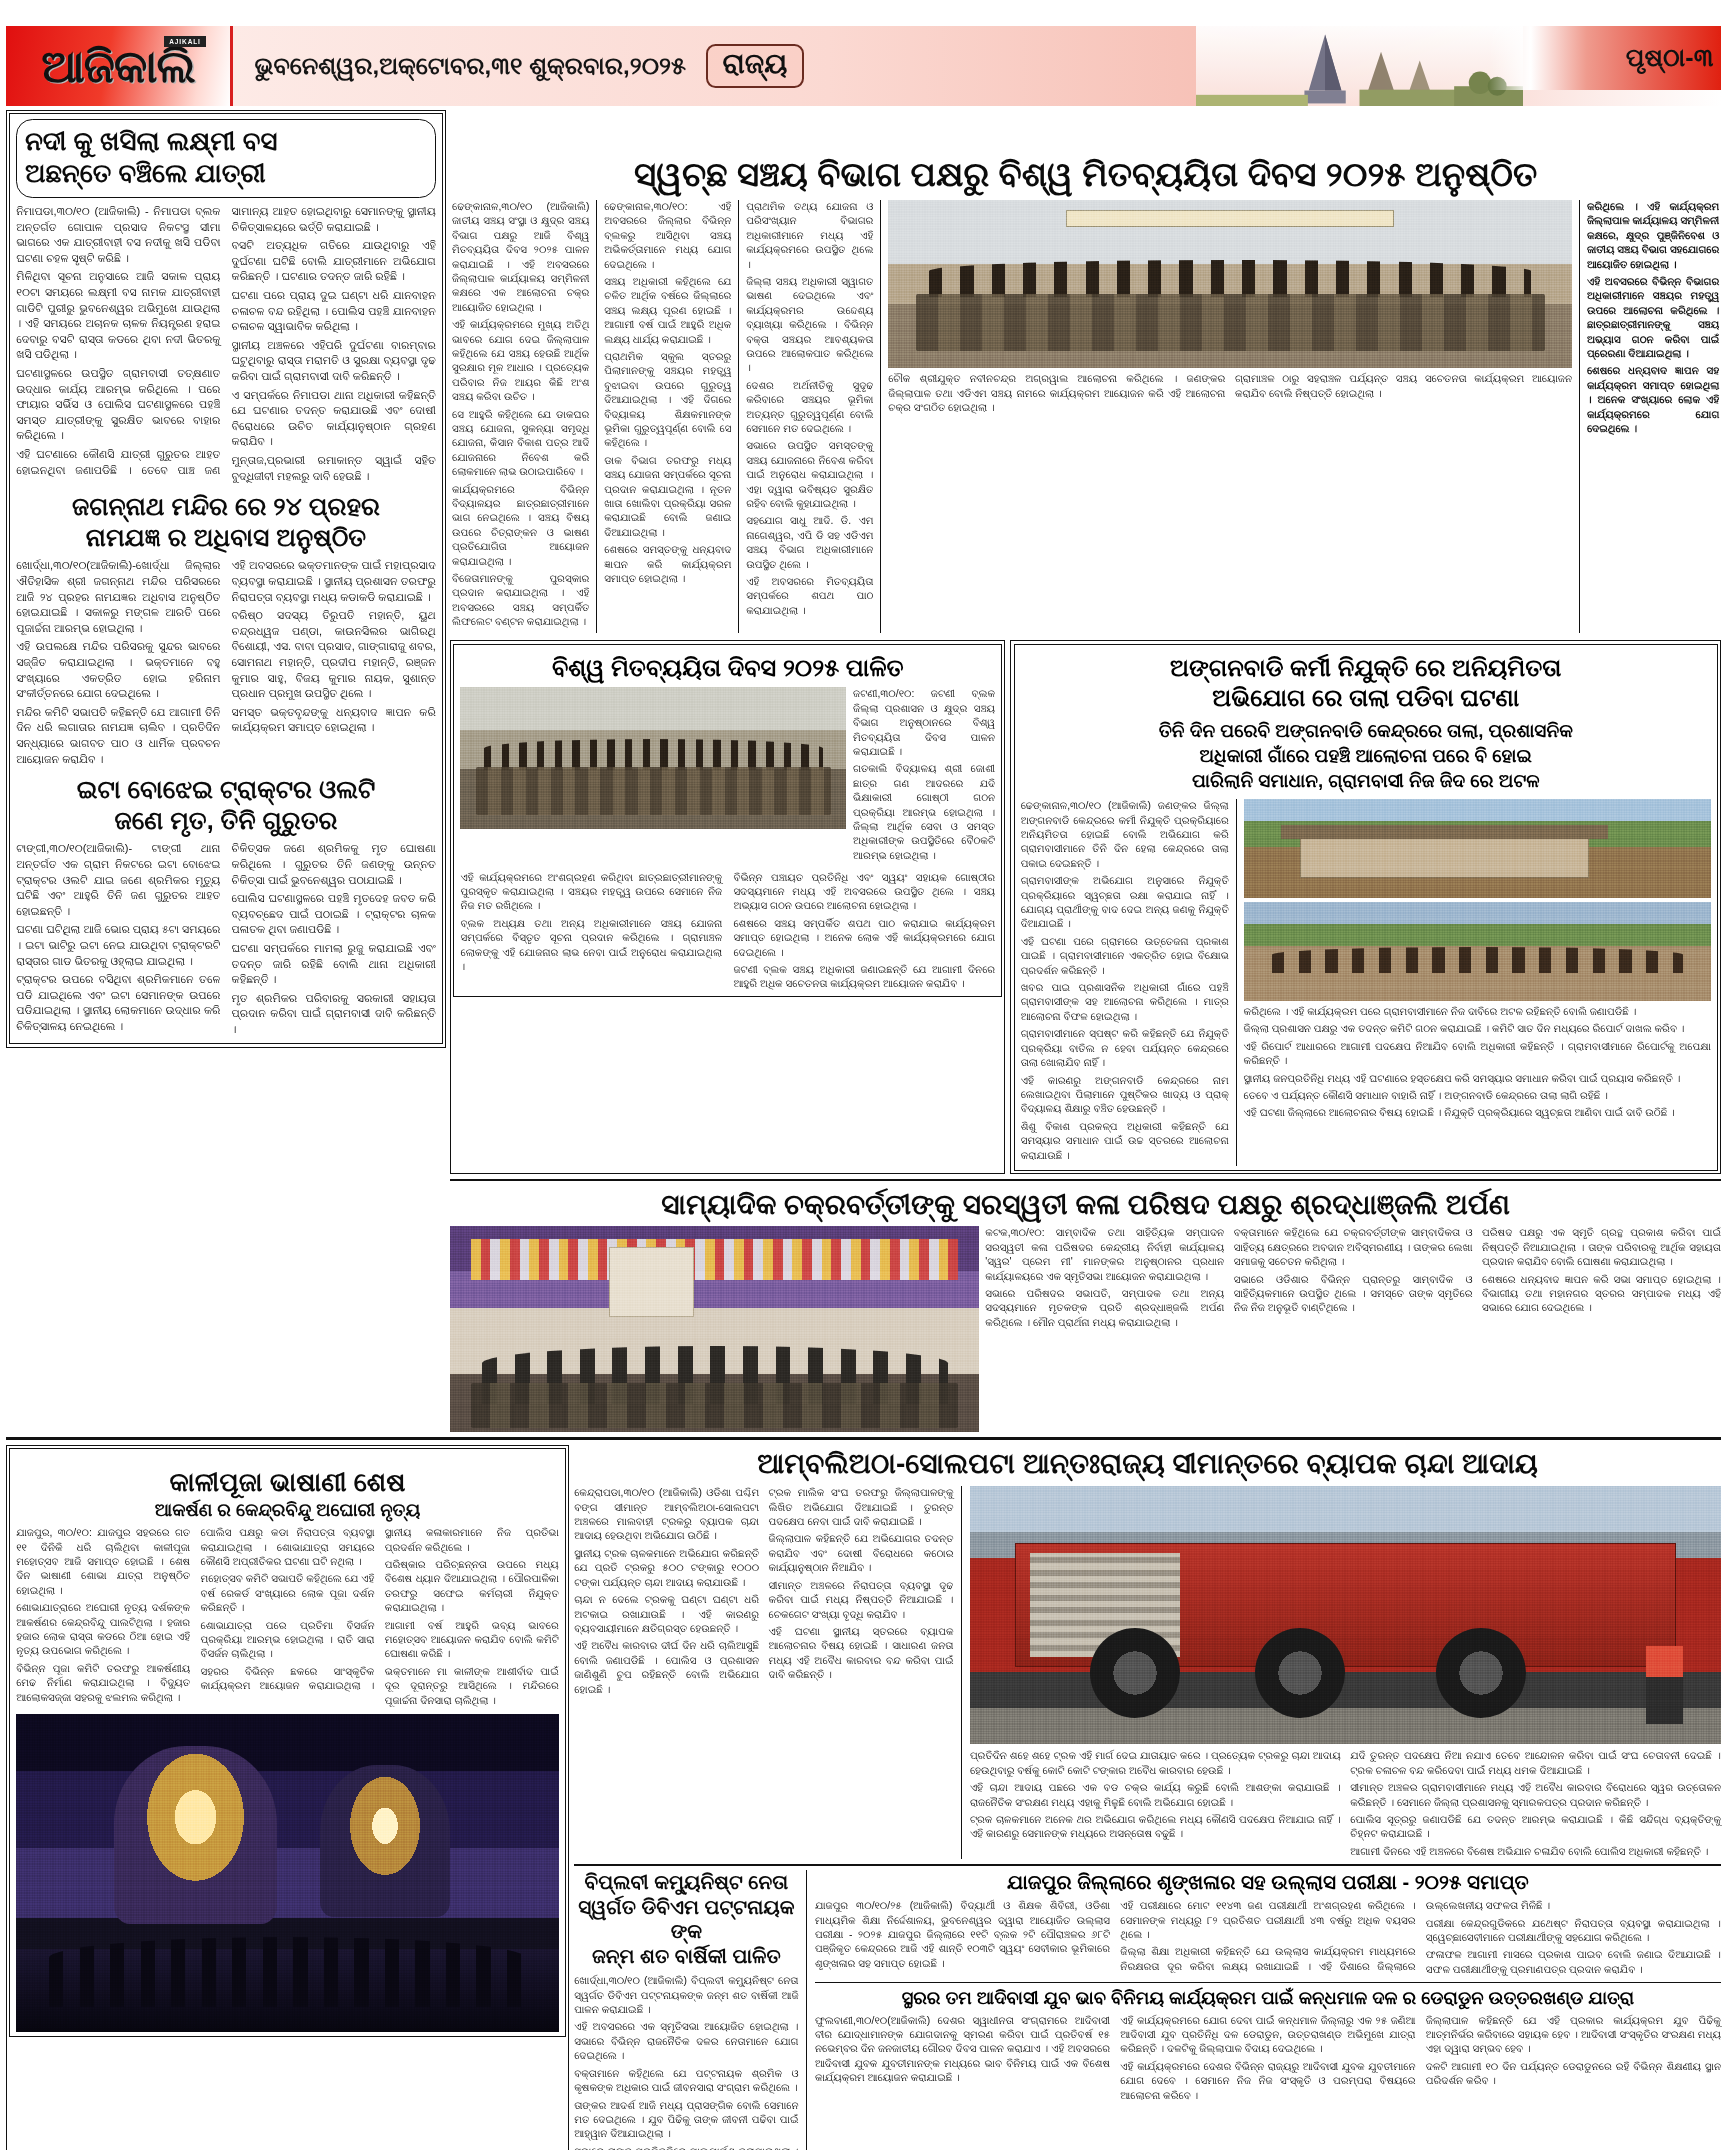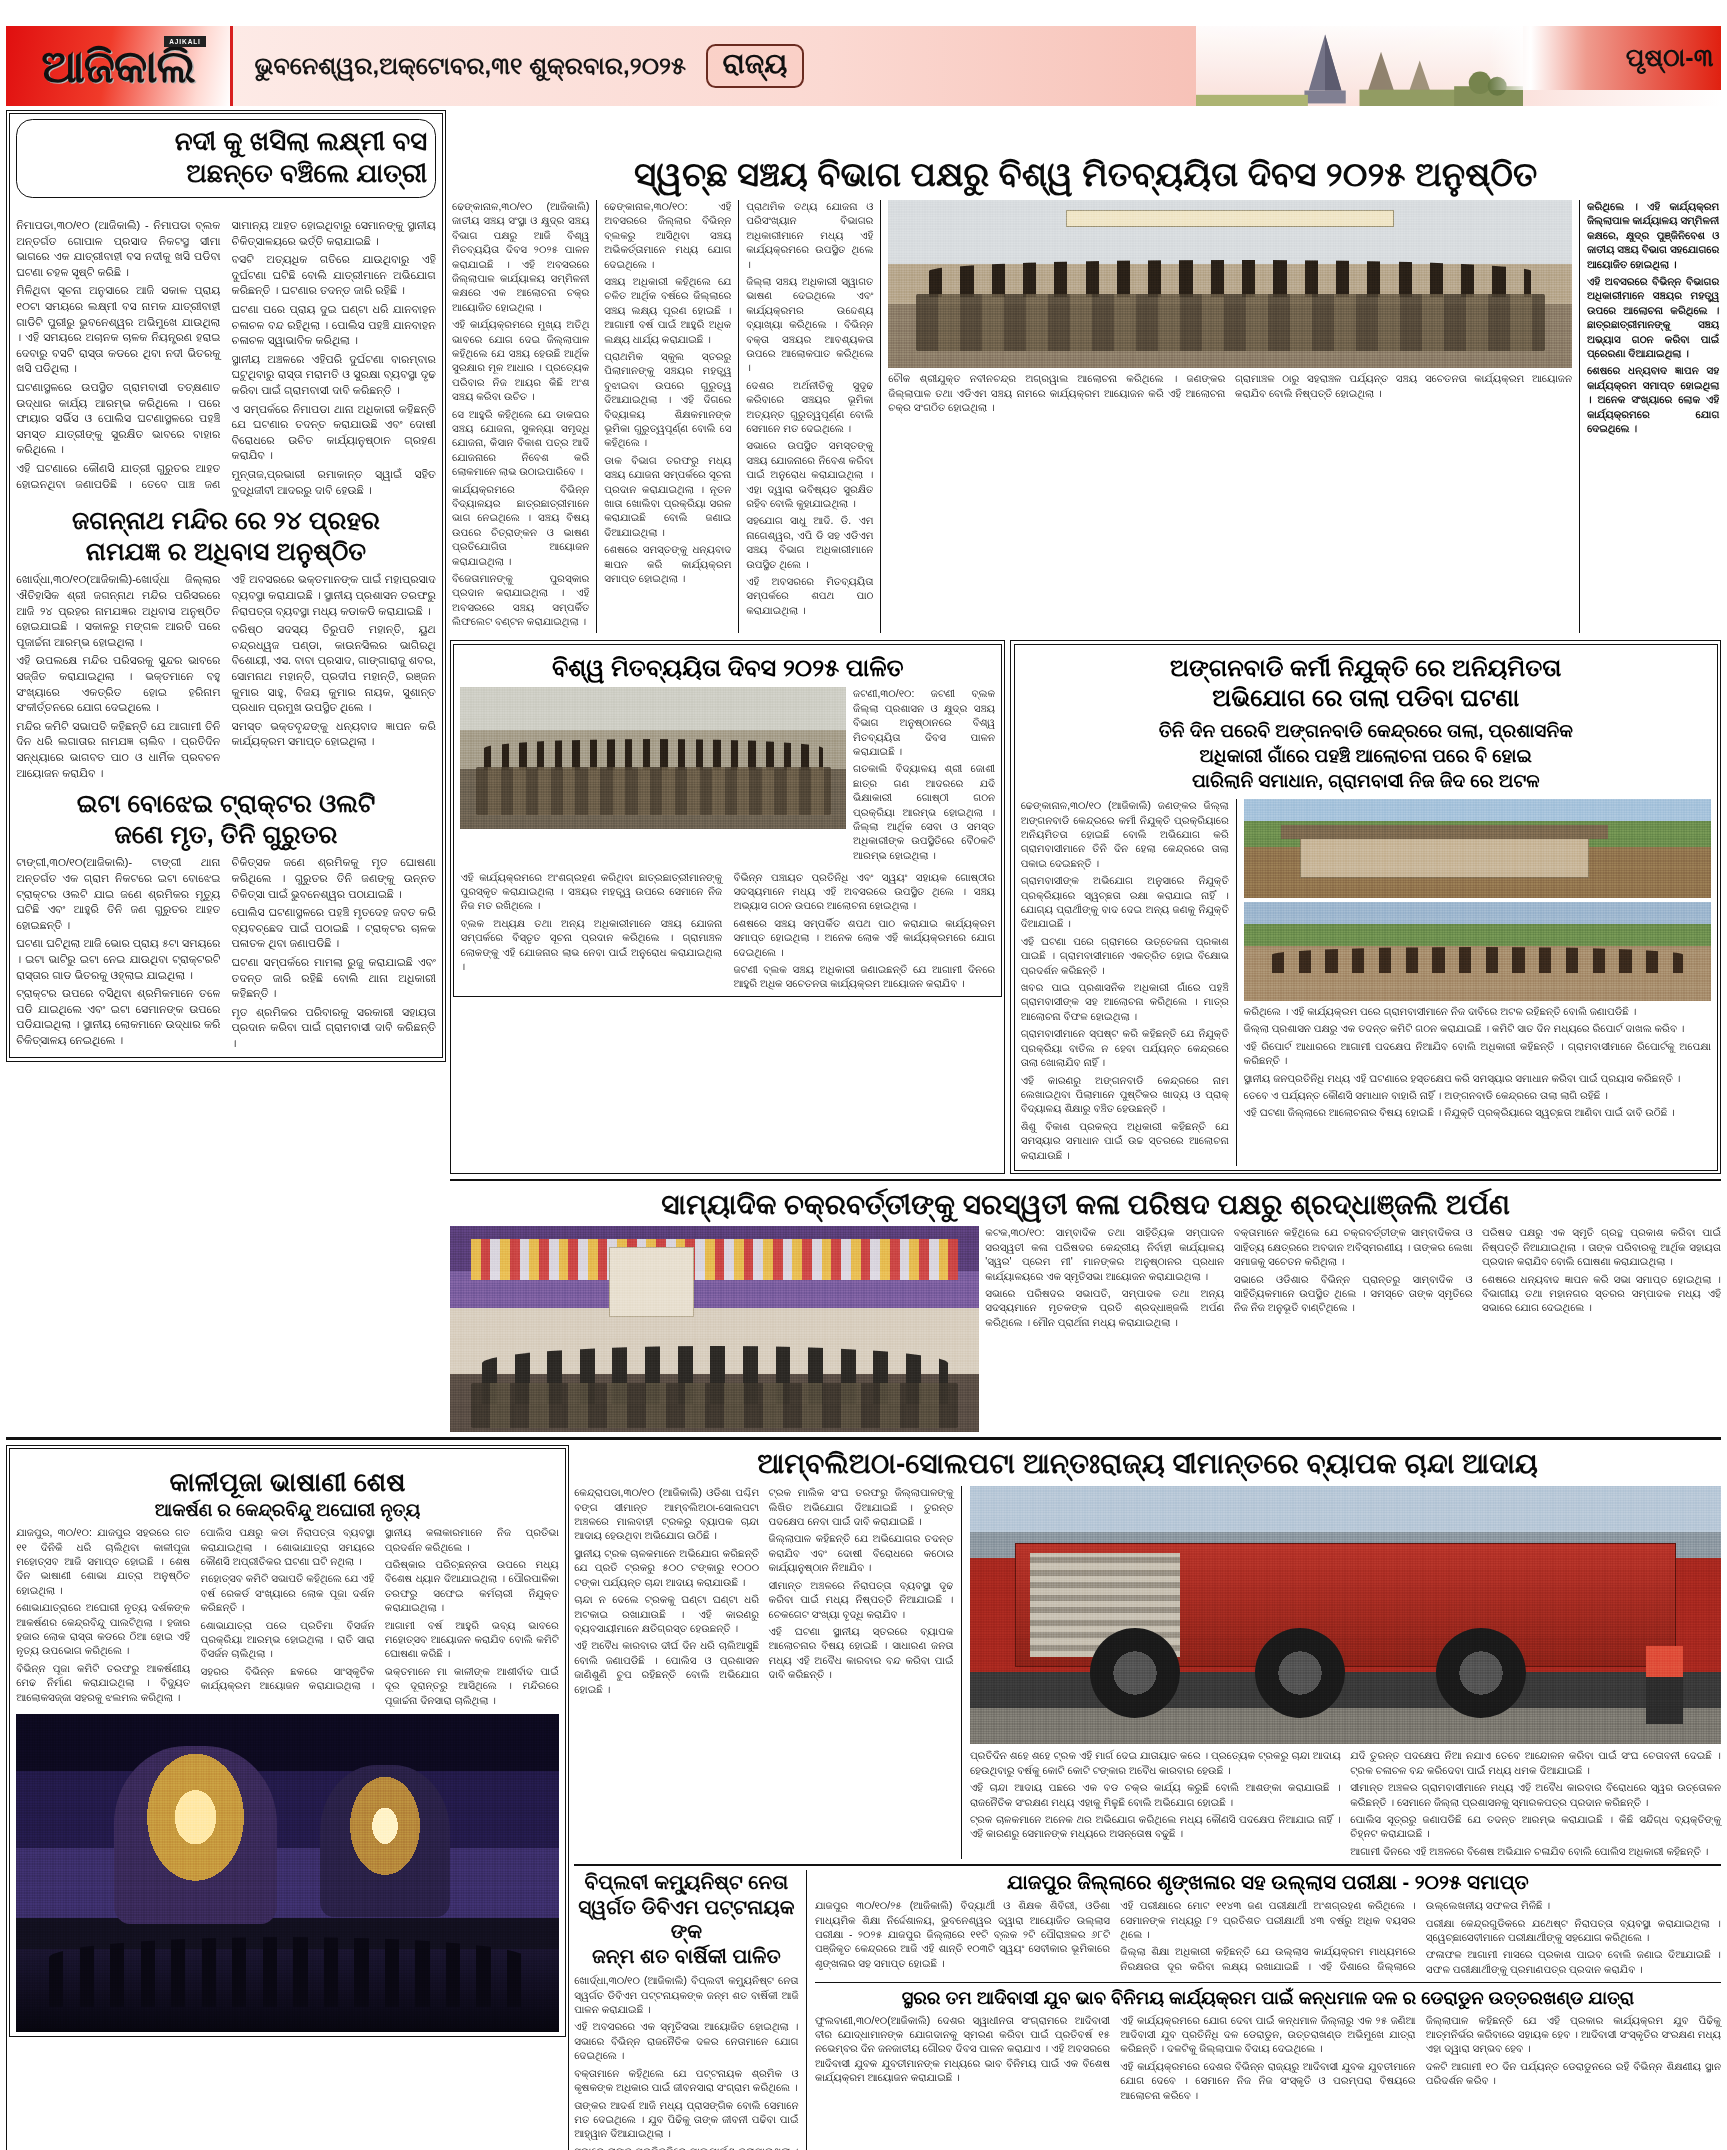--- a/index.html
+++ b/index.html
@@ -100,21 +100,21 @@
   .box { border: 1.3px solid #111; background: #fff; }
   .boxin { border: 0.9px solid #111; margin: 2.2px; padding: 4.3px 6px; }
 
   .col-left  { width: 440px; flex: none; }
   .col-rest  { flex: 1; margin-left: 4.3px; margin-top: 41px; }
 
   
   .hl-round {
     border: 1.7px solid #111; border-radius: 16.3px;
     padding: 6px 7.7px 7.7px 7.7px;
-    text-align: right; margin-bottom: 20px;
+    text-align: left; margin-bottom: 6px;
   }
   .hl-round .l { font-size: 26px; font-weight: bold; line-height: 1.22; color: #0b0b0b; }
 
   .hl-plain { text-align: center; margin: 6.9px 0 5.2px; }
   .hl-plain .l { font-size: 25px; font-weight: bold; line-height: 1.24; color: #0b0b0b; }
 
   .hl-banner {
     font-size: 34px; font-weight: bold; line-height: 1.2;
     text-align: center; color: #0b0b0b; padding: 2.6px 0 5.2px;
   }
@@ -239,21 +239,21 @@
           </div>
           <div class="bodytext cols2">
             <p>ନିମାପଡା,୩୦/୧୦ (ଆଜିକାଲି) - ନିମାପଡା ବ୍ଲକ ଅନ୍ତର୍ଗତ ଗୋପାଳ ପ୍ରସାଦ ନିକଟସ୍ଥ ସୀମା ଭାଗରେ ଏକ ଯାତ୍ରୀବାହୀ ବସ ନଦୀକୁ ଖସି ପଡିବା ଘଟଣା ଚହଳ ସୃଷ୍ଟି କରିଛି ।</p>
             <p>ମିଳିଥିବା ସୂଚନା ଅନୁସାରେ ଆଜି ସକାଳ ପ୍ରାୟ ୧୦ଟା ସମୟରେ ଲକ୍ଷ୍ମୀ ବସ ନାମକ ଯାତ୍ରୀବାହୀ ଗାଡିଟି ପୁରୀରୁ ଭୁବନେଶ୍ୱର ଅଭିମୁଖେ ଯାଉଥିଲା । ଏହି ସମୟରେ ଅଚାନକ ଚାଳକ ନିୟନ୍ତ୍ରଣ ହରାଇ ଦେବାରୁ ବସଟି ରାସ୍ତା କଡରେ ଥିବା ନଦୀ ଭିତରକୁ ଖସି ପଡିଥିଲା ।</p>
             <p>ଘଟଣାସ୍ଥଳରେ ଉପସ୍ଥିତ ଗ୍ରାମବାସୀ ତତ୍କ୍ଷଣାତ ଉଦ୍ଧାର କାର୍ଯ୍ୟ ଆରମ୍ଭ କରିଥିଲେ । ପରେ ଫାୟାର ସର୍ଭିସ ଓ ପୋଲିସ ଘଟଣାସ୍ଥଳରେ ପହଞ୍ଚି ସମସ୍ତ ଯାତ୍ରୀଙ୍କୁ ସୁରକ୍ଷିତ ଭାବରେ ବାହାର କରିଥିଲେ ।</p>
             <p>ଏହି ଘଟଣାରେ କୌଣସି ଯାତ୍ରୀ ଗୁରୁତର ଆହତ ହୋଇନଥିବା ଜଣାପଡିଛି । ତେବେ ପାଞ୍ଚ ଜଣ ସାମାନ୍ୟ ଆହତ ହୋଇଥିବାରୁ ସେମାନଙ୍କୁ ସ୍ଥାନୀୟ ଚିକିତ୍ସାଳୟରେ ଭର୍ତ୍ତି କରାଯାଇଛି ।</p>
             <p>ବସଟି ଅତ୍ୟଧିକ ଗତିରେ ଯାଉଥିବାରୁ ଏହି ଦୁର୍ଘଟଣା ଘଟିଛି ବୋଲି ଯାତ୍ରୀମାନେ ଅଭିଯୋଗ କରିଛନ୍ତି । ଘଟଣାର ତଦନ୍ତ ଜାରି ରହିଛି ।</p>
             <p>ଘଟଣା ପରେ ପ୍ରାୟ ଦୁଇ ଘଣ୍ଟା ଧରି ଯାନବାହନ ଚଳାଚଳ ବନ୍ଦ ରହିଥିଲା । ପୋଲିସ ପହଞ୍ଚି ଯାନବାହନ ଚଳାଚଳ ସ୍ୱାଭାବିକ କରିଥିଲା ।</p>
             <p>ସ୍ଥାନୀୟ ଅଞ୍ଚଳରେ ଏହିପରି ଦୁର୍ଘଟଣା ବାରମ୍ବାର ଘଟୁଥିବାରୁ ରାସ୍ତା ମରାମତି ଓ ସୁରକ୍ଷା ବ୍ୟବସ୍ଥା ଦୃଢ କରିବା ପାଇଁ ଗ୍ରାମବାସୀ ଦାବି କରିଛନ୍ତି ।</p>
             <p>ଏ ସମ୍ପର୍କରେ ନିମାପଡା ଥାନା ଅଧିକାରୀ କହିଛନ୍ତି ଯେ ଘଟଣାର ତଦନ୍ତ କରାଯାଉଛି ଏବଂ ଦୋଷୀ ବିରୋଧରେ ଉଚିତ କାର୍ଯ୍ୟାନୁଷ୍ଠାନ ଗ୍ରହଣ କରାଯିବ ।</p>
-            <p>ମୁନ୍ତାଜ,ପ୍ରଭାରୀ ରମାକାନ୍ତ ସ୍ୱାଇଁ ସହିତ ବୁଦ୍ଧିଜୀବୀ ଆଦରରୁ ଦାବି ହେଉଛି ।</p>
+            <p>ମୁନ୍ତାଜ,ପ୍ରଭାରୀ ରମାକାନ୍ତ ସ୍ୱାଇଁ ସହିତ ବୁଦ୍ଧିଜୀବୀ ମହଲରୁ ଦାବି ହେଉଛି ।</p>
           </div>
 
           <div class="hl-plain">
             <div class="l">ଜଗନ୍ନାଥ ମନ୍ଦିର ରେ ୨୪ ପ୍ରହର</div>
             <div class="l">ନାମଯଜ୍ଞ ର ଅଧିବାସ ଅନୁଷ୍ଠିତ</div>
           </div>
           <div class="bodytext cols2">
             <p>ଖୋର୍ଦ୍ଧା,୩୦/୧୦(ଆଜିକାଲି)-ଖୋର୍ଦ୍ଧା ଜିଲ୍ଲାର ଐତିହାସିକ ଶ୍ରୀ ଜଗନ୍ନାଥ ମନ୍ଦିର ପରିସରରେ ଆଜି ୨୪ ପ୍ରହର ନାମଯଜ୍ଞର ଅଧିବାସ ଅନୁଷ୍ଠିତ ହୋଇଯାଇଛି । ସକାଳରୁ ମଙ୍ଗଳ ଆରତି ପରେ ପୂଜାର୍ଚ୍ଚନା ଆରମ୍ଭ ହୋଇଥିଲା ।</p>
             <p>ଏହି ଉପଲକ୍ଷେ ମନ୍ଦିର ପରିସରକୁ ସୁନ୍ଦର ଭାବରେ ସଜ୍ଜିତ କରାଯାଇଥିଲା । ଭକ୍ତମାନେ ବହୁ ସଂଖ୍ୟାରେ ଏକତ୍ରିତ ହୋଇ ହରିନାମ ସଂକୀର୍ତ୍ତନରେ ଯୋଗ ଦେଇଥିଲେ ।</p>
             <p>ମନ୍ଦିର କମିଟି ସଭାପତି କହିଛନ୍ତି ଯେ ଆଗାମୀ ତିନି ଦିନ ଧରି ଲଗାତାର ନାମଯଜ୍ଞ ଚାଲିବ । ପ୍ରତିଦିନ ସନ୍ଧ୍ୟାରେ ଭାଗବତ ପାଠ ଓ ଧାର୍ମିକ ପ୍ରବଚନ ଆୟୋଜନ କରାଯିବ ।</p>

